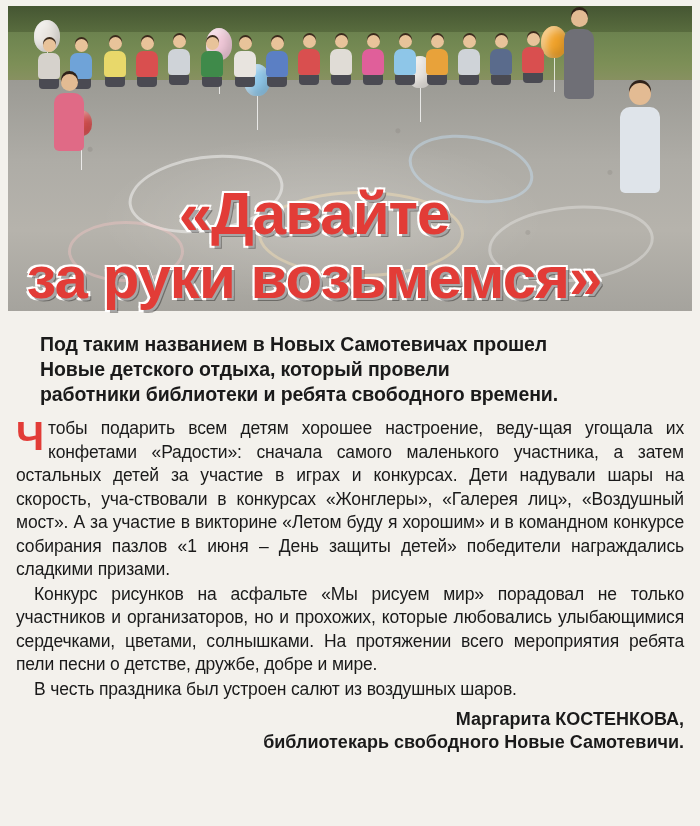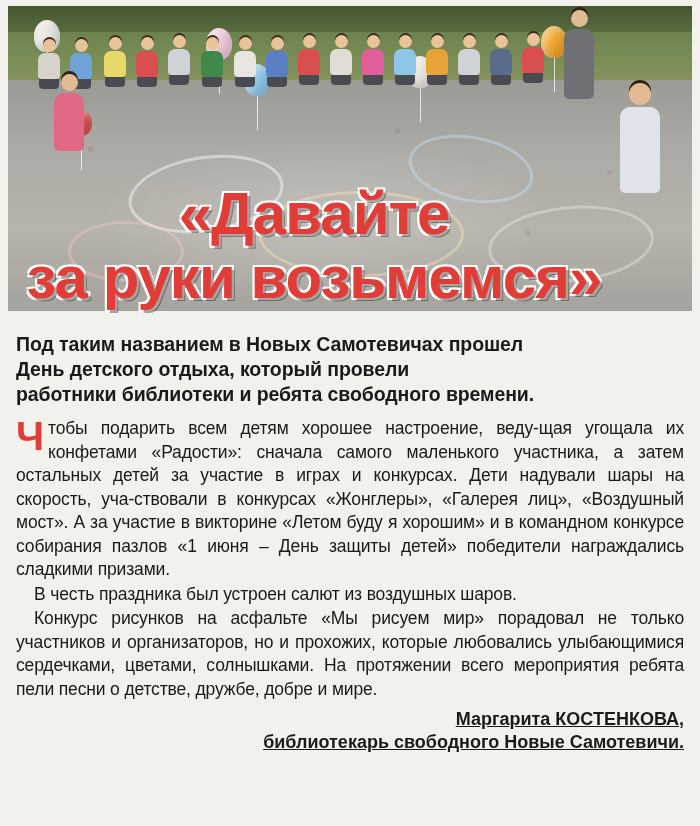--- a/index.html
+++ b/index.html
@@ -152,21 +152,21 @@
     color: #1a1a1a;
   }
   .lede {
     font-weight: bold;
     font-size: 19.5px;
     line-height: 25px;
     letter-spacing: -0.1px;
     margin: 0 0 10px 0;
     text-align: left;
   }
-  .lede span { display: block; }
+  .lede span { display: block; margin-left: 24px; }
 
   .body-text {
     font-size: 17.5px;
     line-height: 23.5px;
     text-align: justify;
     letter-spacing: -0.15px;
   }
   .body-text p { margin: 0; }
   .body-text p + p { margin-top: 1px; text-indent: 18px; }
   .para-1 { position: relative; }
@@ -179,21 +179,21 @@
     padding: 2px 4px 0 0;
     font-family: "Liberation Sans", sans-serif;
   }
   .signature {
     margin-top: 7px;
     text-align: right;
     font-weight: bold;
     font-size: 18px;
     line-height: 23px;
   }
-  .signature span { display: block; text-decoration: underline; }
+  .signature span { display: block; }
 </style>
 </head>
 <body>
 
 <div class="page">
 
   <div class="photo">
     <div class="grass">
       <div class="grass-dark"></div>
     </div>
@@ -308,28 +308,28 @@
   </div>
 
   <div class="headline">
     <span class="l1">«Давайте</span>
     <span class="l2">за руки возьмемся»</span>
   </div>
 
   <div class="article">
     <div class="lede">
       <span>Под таким названием в Новых Самотевичах прошел</span>
-      <span>День детского отдыха, который провели</span>
+      <span>Новые детского отдыха, который провели</span>
       <span>работники библиотеки  и ребята свободного времени.</span>
     </div>
 
     <div class="body-text">
       <p class="para-1"><span class="dropcap">Ч</span><span>тобы подарить всем детям хорошее настроение, веду-щая угощала их конфетами «Радости»: сначала самого маленького участника, а затем остальных детей за участие в играх и конкурсах. Дети надували шары на скорость, уча-ствовали  в конкурсах «Жонглеры», «Галерея лиц», «Воздушный мост».  А за участие в викторине «Летом буду я хорошим» и в командном конкурсе собирания пазлов «1 июня – День защиты детей» победители награждались сладкими призами.</span></p>
+      <p>Конкурс рисунков на асфальте «Мы рисуем мир» порадовал не только участников и организаторов, но и прохожих, которые любовались улыбающимися сердечками, цветами, солнышками. На протяжении всего мероприятия  ребята пели песни о детстве, дружбе, добре и мире.</p>
       <p>В честь праздника был устроен салют из воздушных шаров.</p>
-      <p>Конкурс рисунков на асфальте «Мы рисуем мир» порадовал не только участников и организаторов, но и прохожих, которые любовались улыбающимися сердечками, цветами, солнышками. На протяжении всего мероприятия  ребята пели песни о детстве, дружбе, добре и мире.</p>
     </div>
 
     <div class="signature">
       <span>Маргарита КОСТЕНКОВА,</span>
       <span>библиотекарь свободного Новые Самотевичи.</span>
     </div>
   </div>
 
 </div>
 

